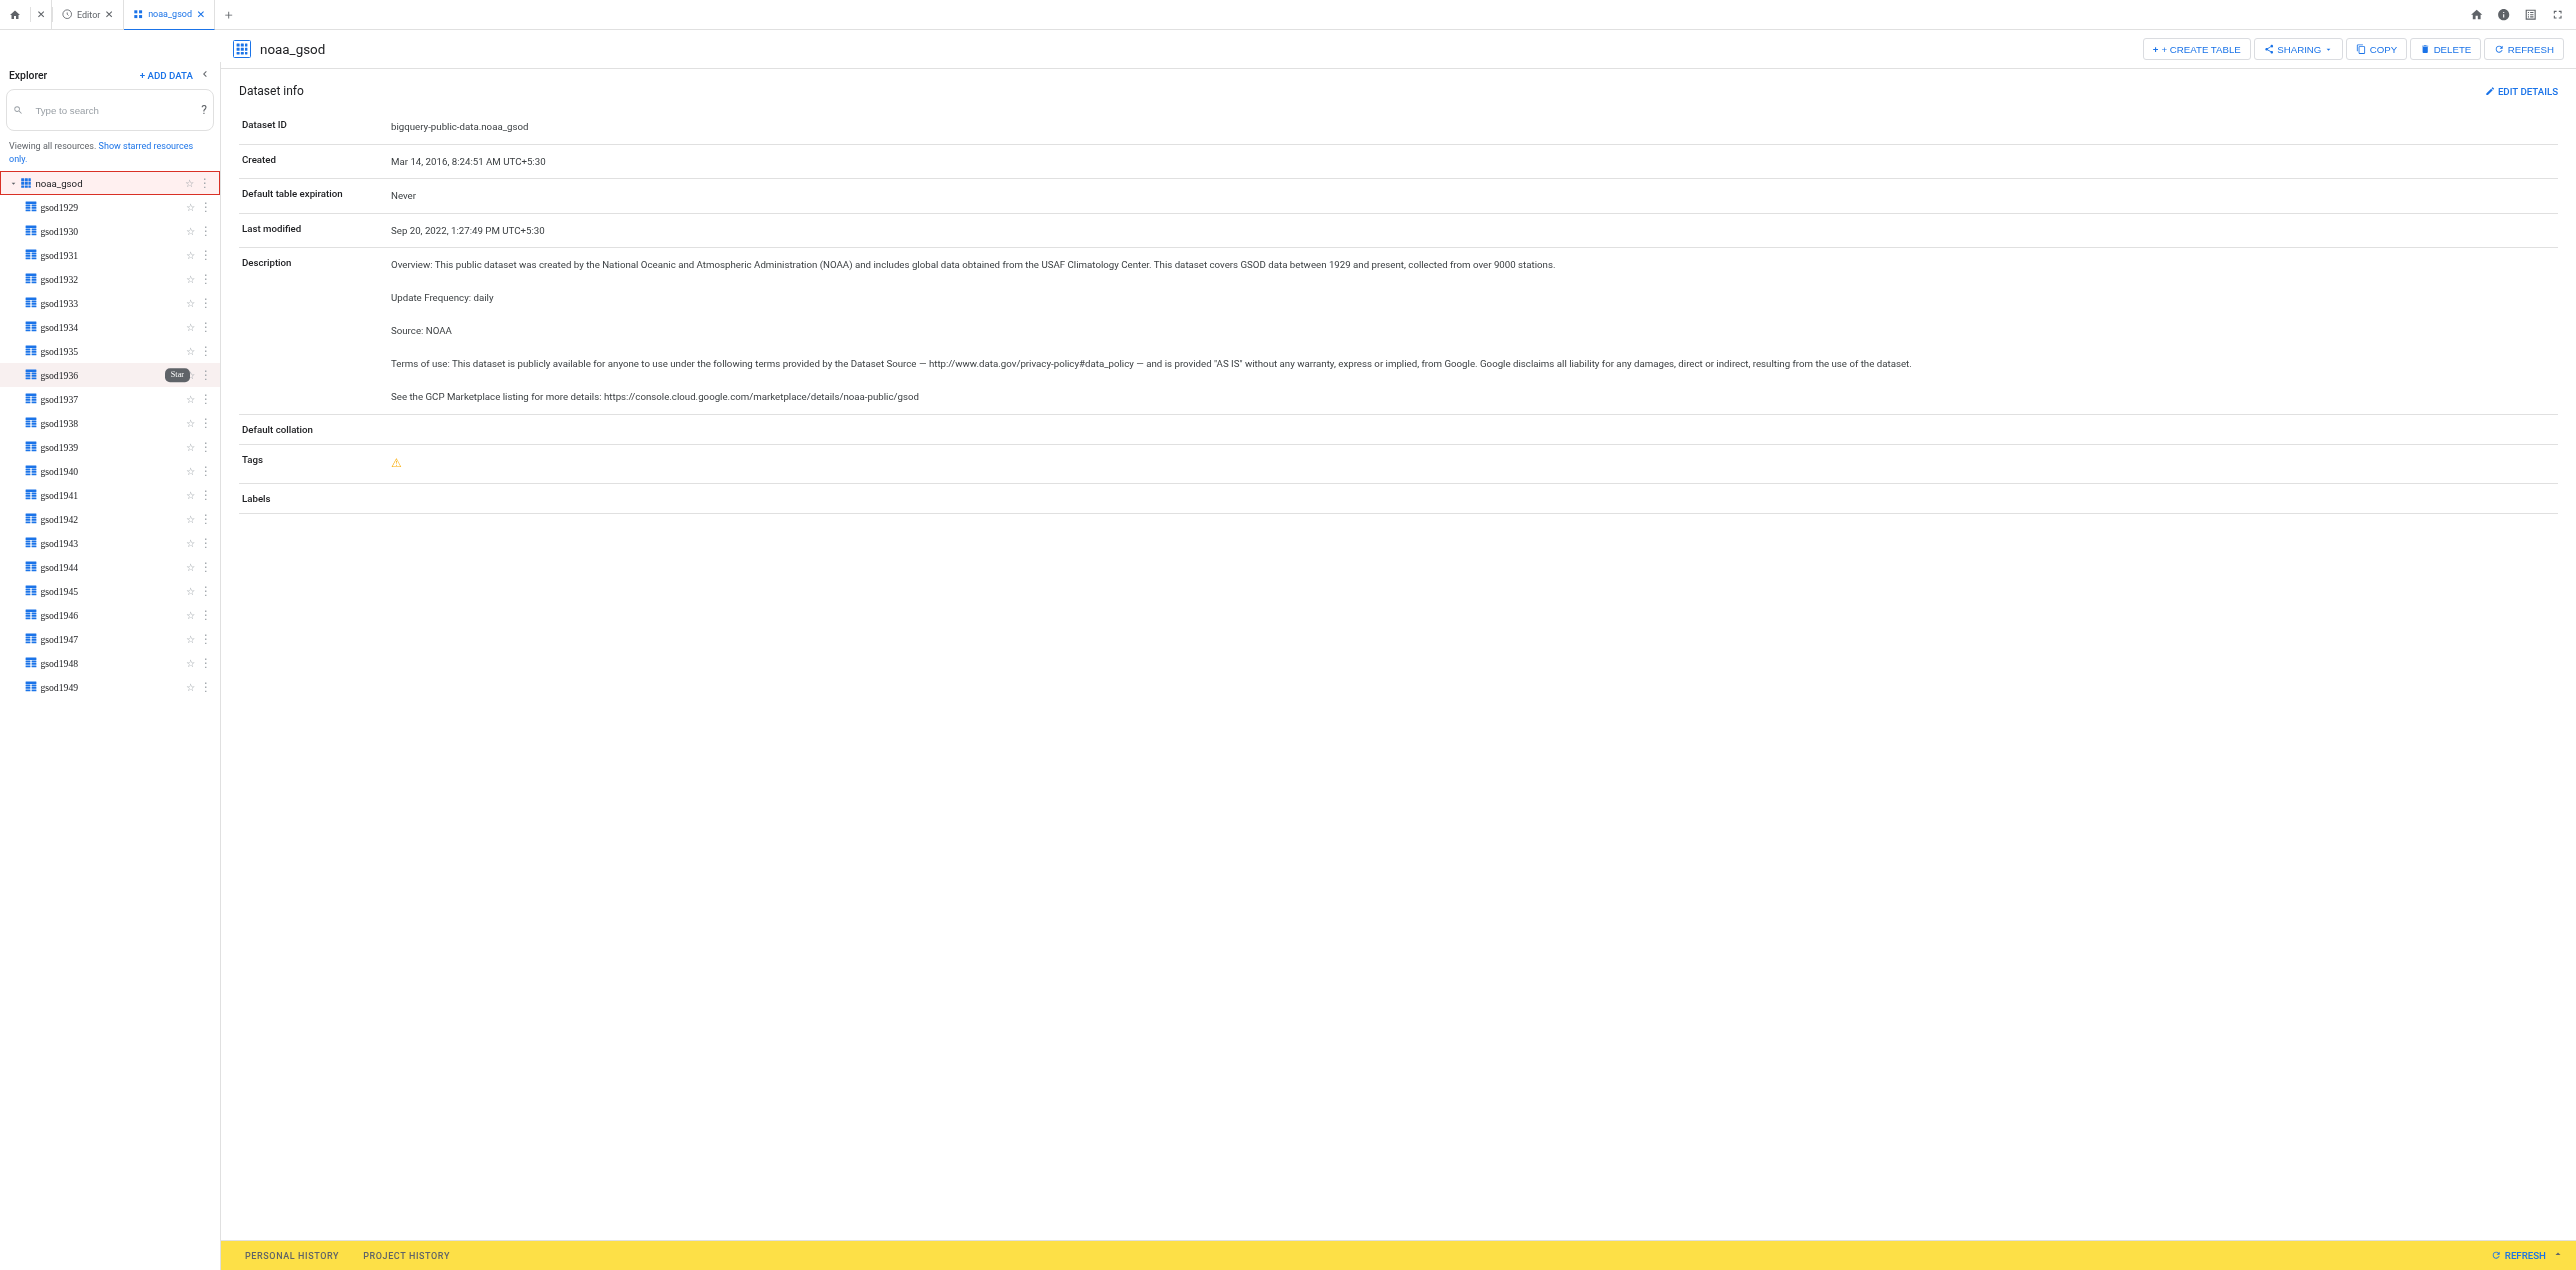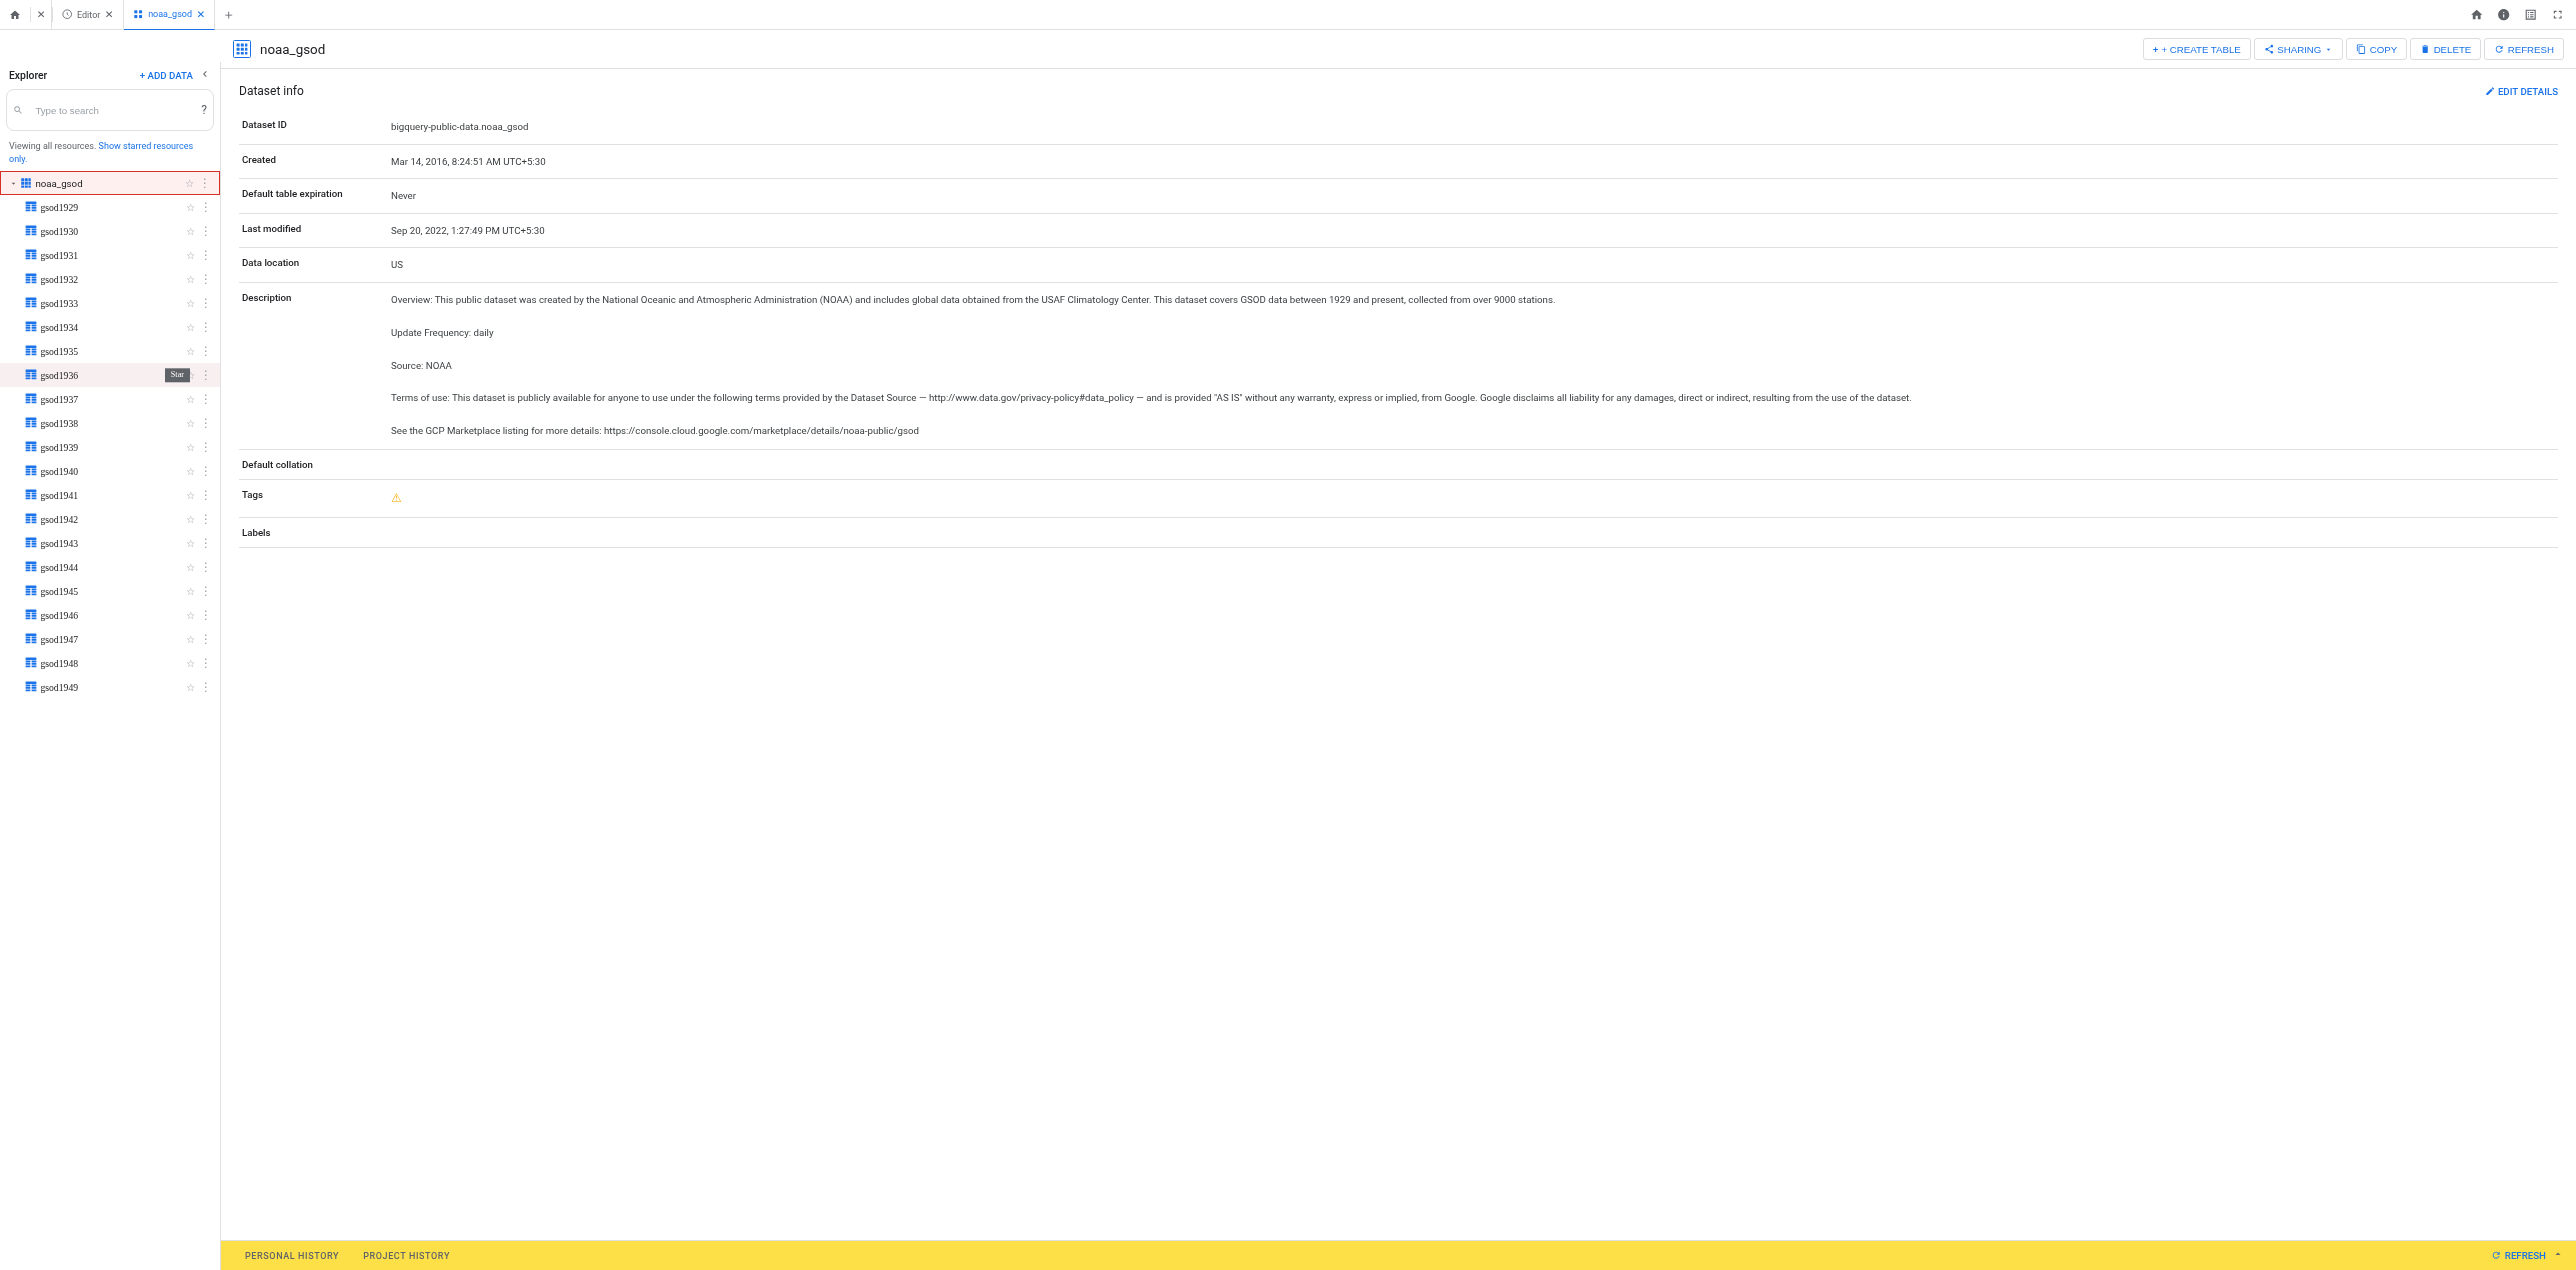--- a/index.html
+++ b/index.html
@@ -41,21 +41,21 @@
     .tree-item.highlighted { background: #f8f0f0; }
     .tree-chevron { width: 12px; height: 12px; display: flex; align-items: center; justify-content: center; flex-shrink: 0; color: #5f6368; }
     .tree-icon { width: 13.4px; height: 13.4px; display: flex; align-items: center; justify-content: center; flex-shrink: 0; font-size: 9.7px; color: #1a73e8; margin-right: 3px; }
     .tree-label { flex: 1; font-size: 9.7px; color: #202124; overflow: hidden; text-overflow: ellipsis; white-space: nowrap; }
     .tree-actions { display: flex; align-items: center; gap: 1.5px; margin-left: auto; }
     .tree-star { color: #9aa0a6; font-size: 10.4px; cursor: pointer; padding: 1.5px; }
     .tree-more { color: #9aa0a6; font-size: 12px; cursor: pointer; padding: 1.5px; letter-spacing: 0.7px; }
     .tree-child { padding-left: 24px; font-family: Liberation Serif, serif; }
 
     
-    .tooltip-badge { position: absolute; right: 30px; top: 50%; transform: translateY(-50%); background: #5f6368; color: white; font-size: 8.2px; padding: 2.2px 6px; border-radius: 0; white-space: nowrap; z-index: 10; pointer-events: none; }
+    .tooltip-badge { position: absolute; right: 30px; top: 50%; transform: translateY(-50%); background: #5f6368; color: white; font-size: 8.2px; padding: 2.2px 6px; border-radius: 5px; white-space: nowrap; z-index: 10; pointer-events: none; }
 
     
     .content { flex: 1; display: flex; flex-direction: column; overflow: hidden; }
     .content-header { display: flex; align-items: center; padding: 0 12px; height: 39px; border-bottom: 0.7px solid #e0e0e0; flex-shrink: 0; gap: 9px; }
     .dataset-icon { width: 18px; height: 18px; display: flex; align-items: center; justify-content: center; font-size: 12px; color: #1a73e8; border: 1.5px solid #1a73e8; border-radius: 1.5px; flex-shrink: 0; }
     .dataset-title { font-size: 13.4px; font-weight: 400; color: #202124; flex: 1; }
     .header-actions { display: flex; align-items: center; gap: 3px; }
     .action-btn { display: flex; align-items: center; gap: 3px; padding: 4.5px 9px; border: 0.7px solid #dadce0; border-radius: 3px; cursor: pointer; font-size: 9.7px; color: #1a73e8; font-weight: 500; background: #fff; }
 
     .content-body { flex: 1; overflow-y: auto; padding: 15px 18px; }
@@ -679,24 +679,20 @@
         </tr>
         <tr>
           <td>Default table expiration</td>
           <td>Never</td>
         </tr>
         <tr>
           <td>Last modified</td>
           <td>Sep 20, 2022, 1:27:49 PM UTC+5:30</td>
         </tr>
         <tr>
-          <td>Data location</td>
-          <td>US</td>
-        </tr>
-        <tr>
           <td>Description</td>
           <td style="white-space: pre-line; line-height: 1.7;">Overview: This public dataset was created by the National Oceanic and Atmospheric Administration (NOAA) and includes global data obtained from the USAF Climatology Center.  This dataset covers GSOD data between 1929 and present, collected from over 9000 stations.
 
 Update Frequency: daily
 
 Source: NOAA
 
 Terms of use: This dataset is publicly available for anyone to use under the following terms provided by the Dataset Source — http://www.data.gov/privacy-policy#data_policy — and is provided "AS IS" without any warranty, express or implied, from Google. Google disclaims all liability for any damages, direct or indirect, resulting from the use of the dataset.
 
 See the GCP Marketplace listing for more details: https://console.cloud.google.com/marketplace/details/noaa-public/gsod</td>

